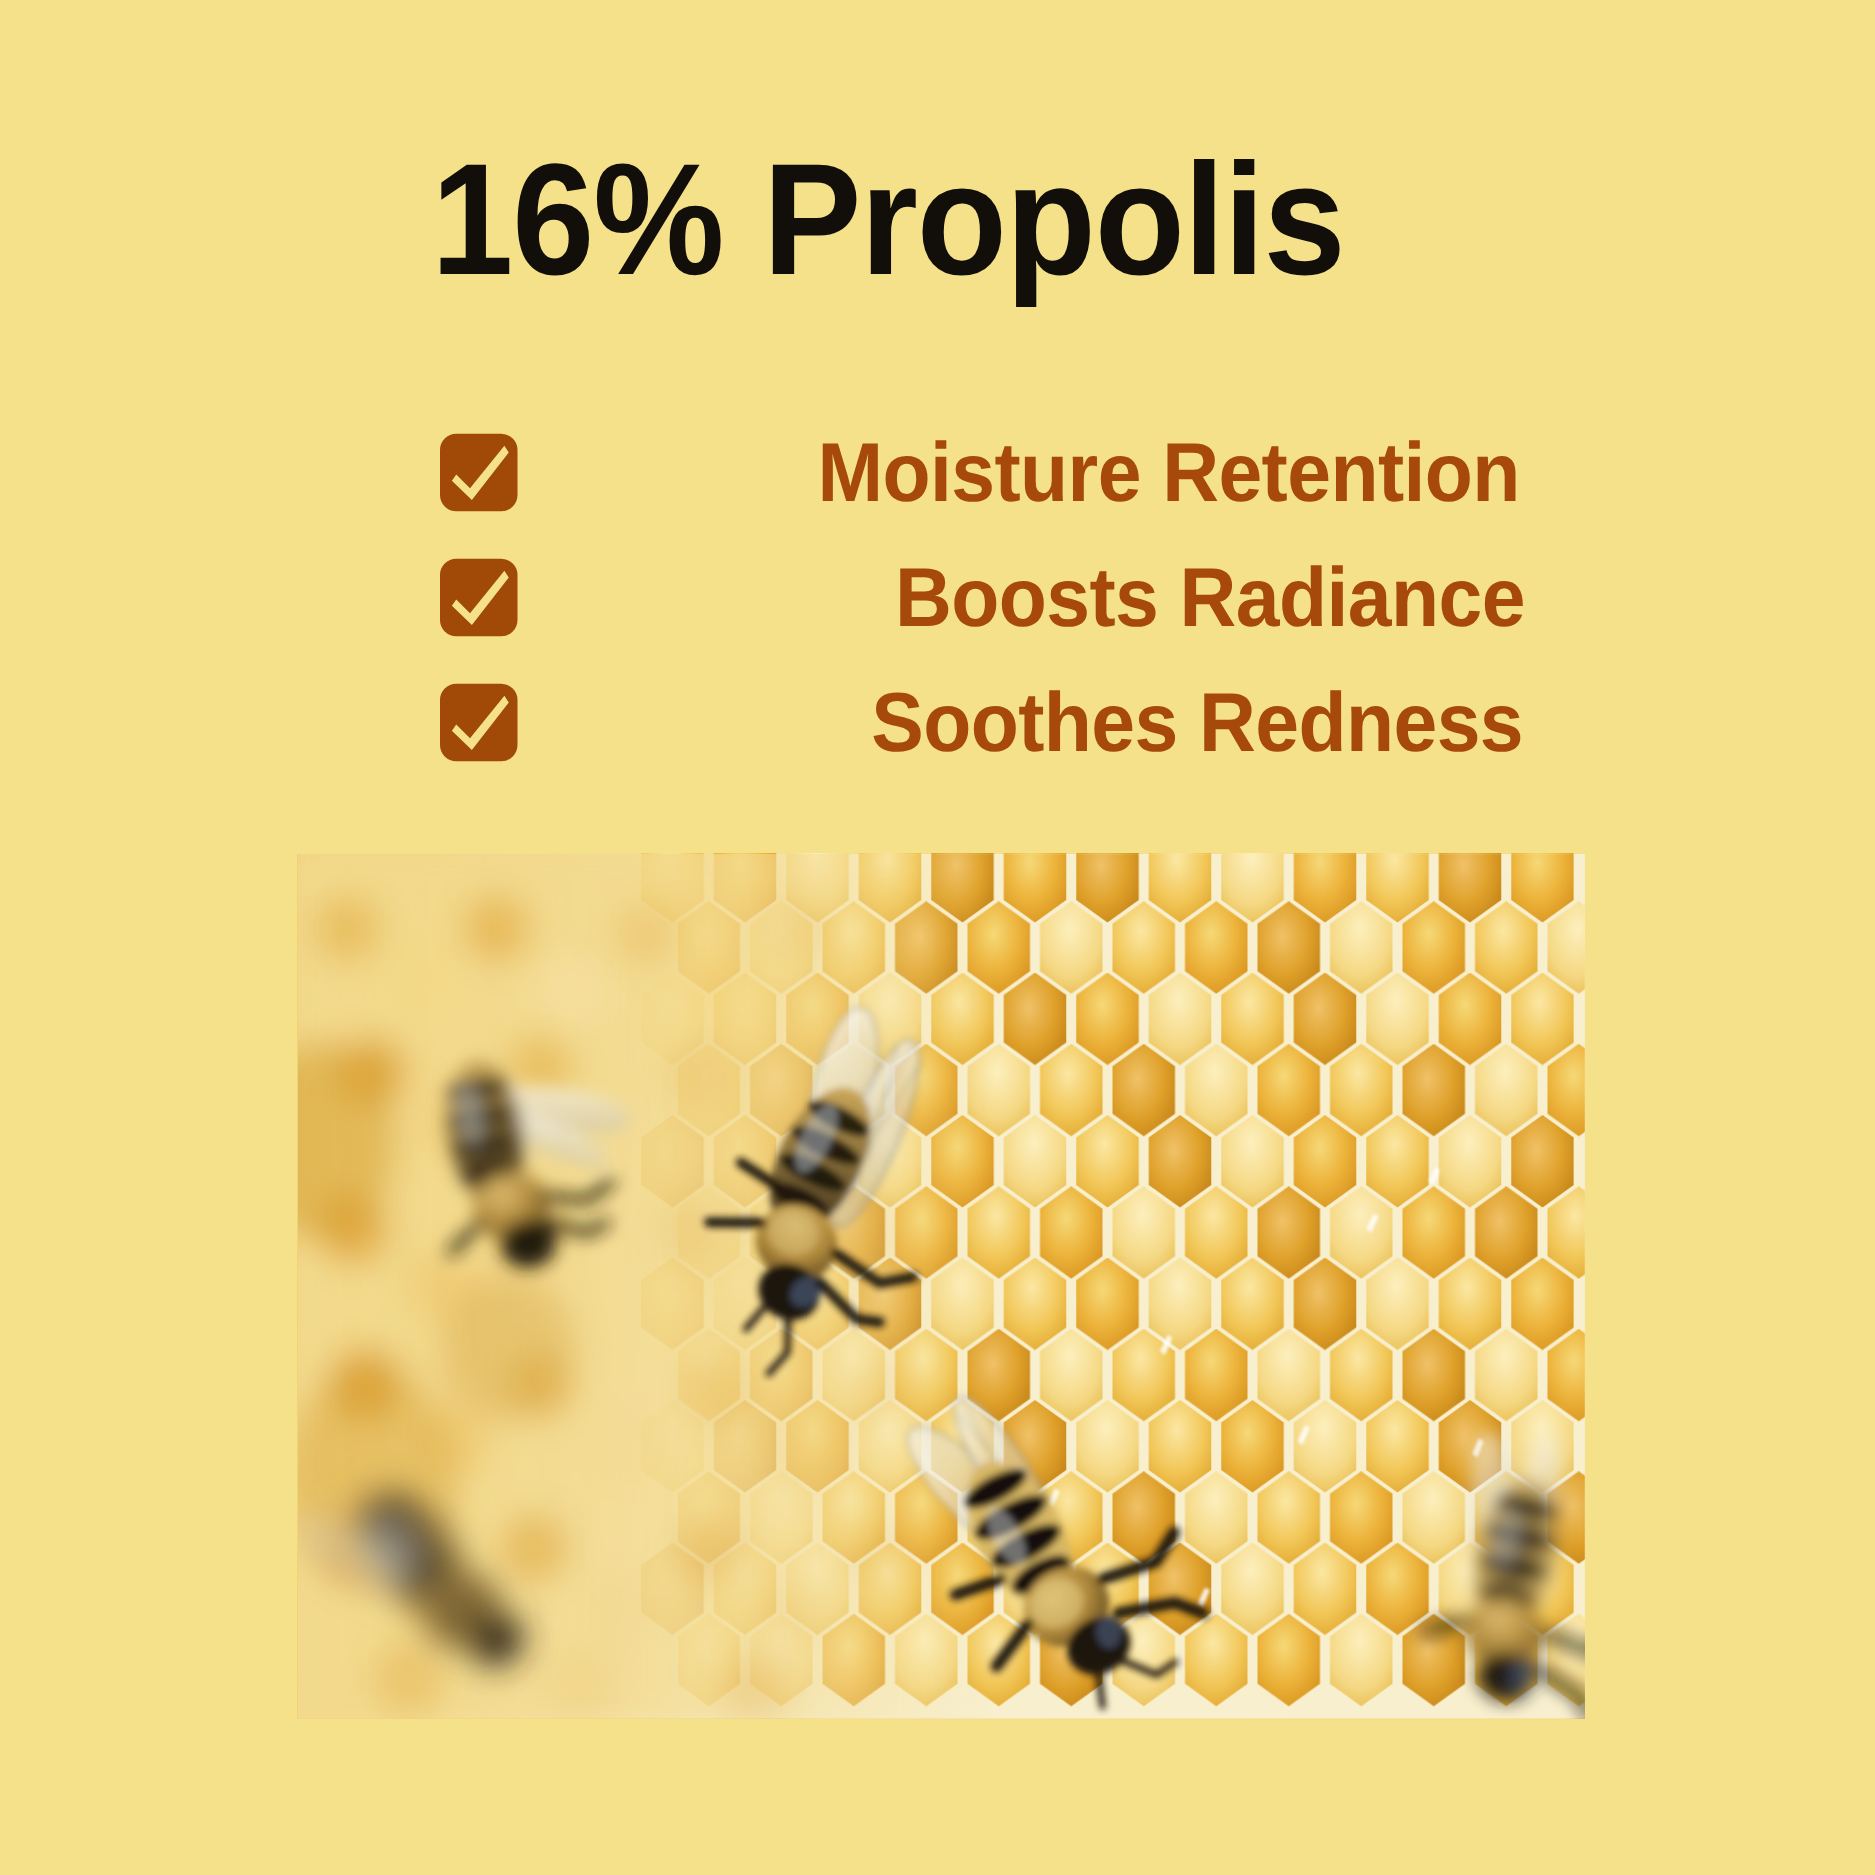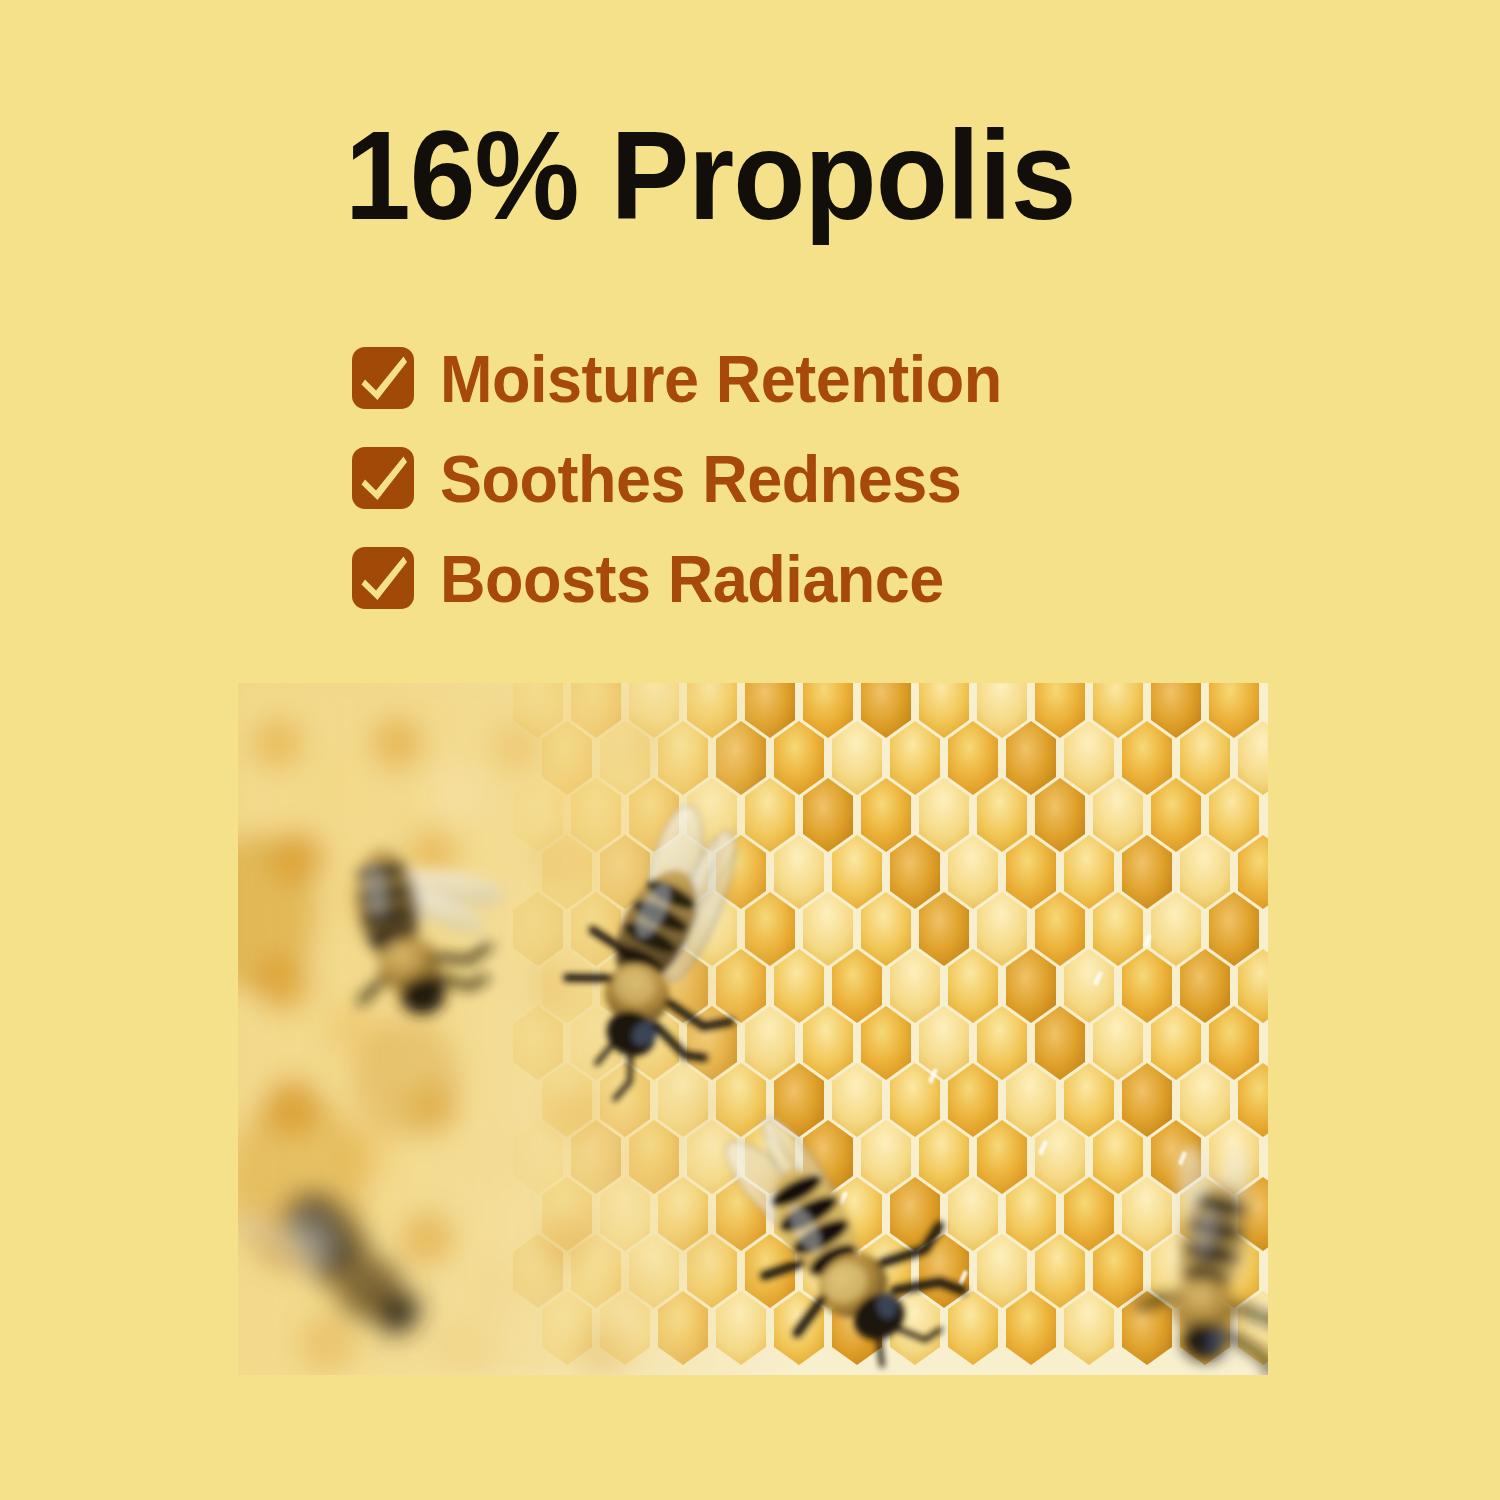--- a/index.html
+++ b/index.html
@@ -43,20 +43,21 @@
     position: absolute;
     left: 352px;
     top: 328px;
     width: 900px;
   }
   .benefit-row {
     display: flex;
     align-items: center;
     height: 100px;
     gap: 26px;
+    justify-content: space-between;
   }
   .check-box {
     flex: 0 0 auto;
     width: 62px;
     height: 62px;
     border-radius: 13px;
     background: #A14A08;
     position: relative;
   }
   .check-box svg {
@@ -111,30 +112,30 @@
       </span>
       <span class="benefit-label">Moisture Retention</span>
     </div>
 
     <div class="benefit-row">
       <span class="check-box">
         <svg viewBox="0 0 62 62" aria-hidden="true">
           <path d="M13 32.5 L24 43.5 L51.5 9.5 L55 15 L25.5 53 L9.5 37.5 Z" fill="#F4E189"></path>
         </svg>
       </span>
-      <span class="benefit-label">Soothes Redness</span>
+      <span class="benefit-label">Boosts Radiance</span>
     </div>
 
     <div class="benefit-row">
       <span class="check-box">
         <svg viewBox="0 0 62 62" aria-hidden="true">
           <path d="M13 32.5 L24 43.5 L51.5 9.5 L55 15 L25.5 53 L9.5 37.5 Z" fill="#F4E189"></path>
         </svg>
       </span>
-      <span class="benefit-label">Boosts Radiance</span>
+      <span class="benefit-label">Soothes Redness</span>
     </div>
 
   </div>
 
   <div class="photo">
     <svg viewBox="0 0 1030 692" preserveAspectRatio="xMidYMid slice">
       <defs>
 
         <radialGradient id="cellA" cx="42%" cy="35%" r="72%">
           <stop offset="0%" stop-color="#F6D978"></stop>

